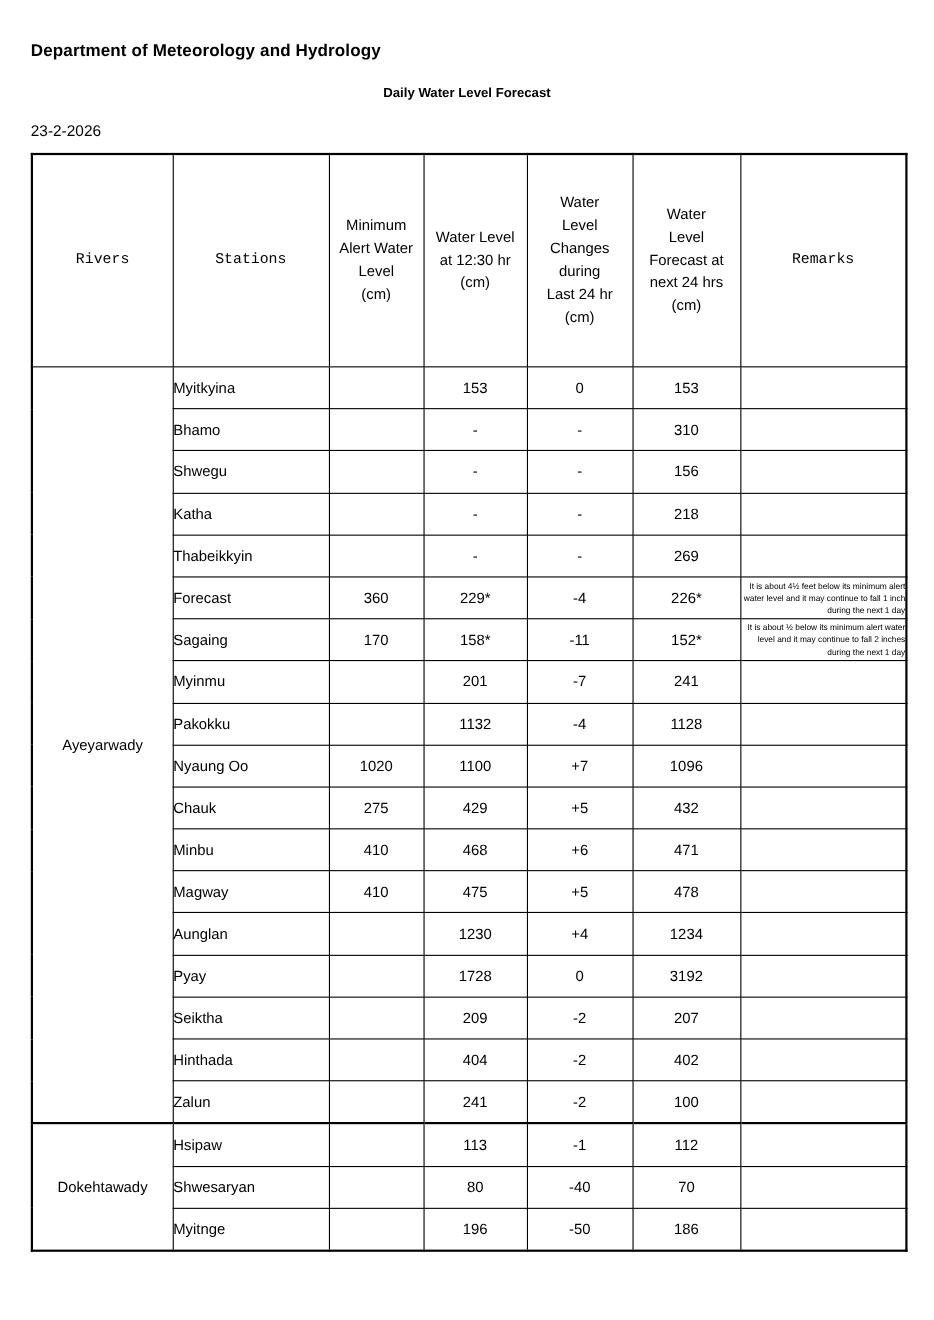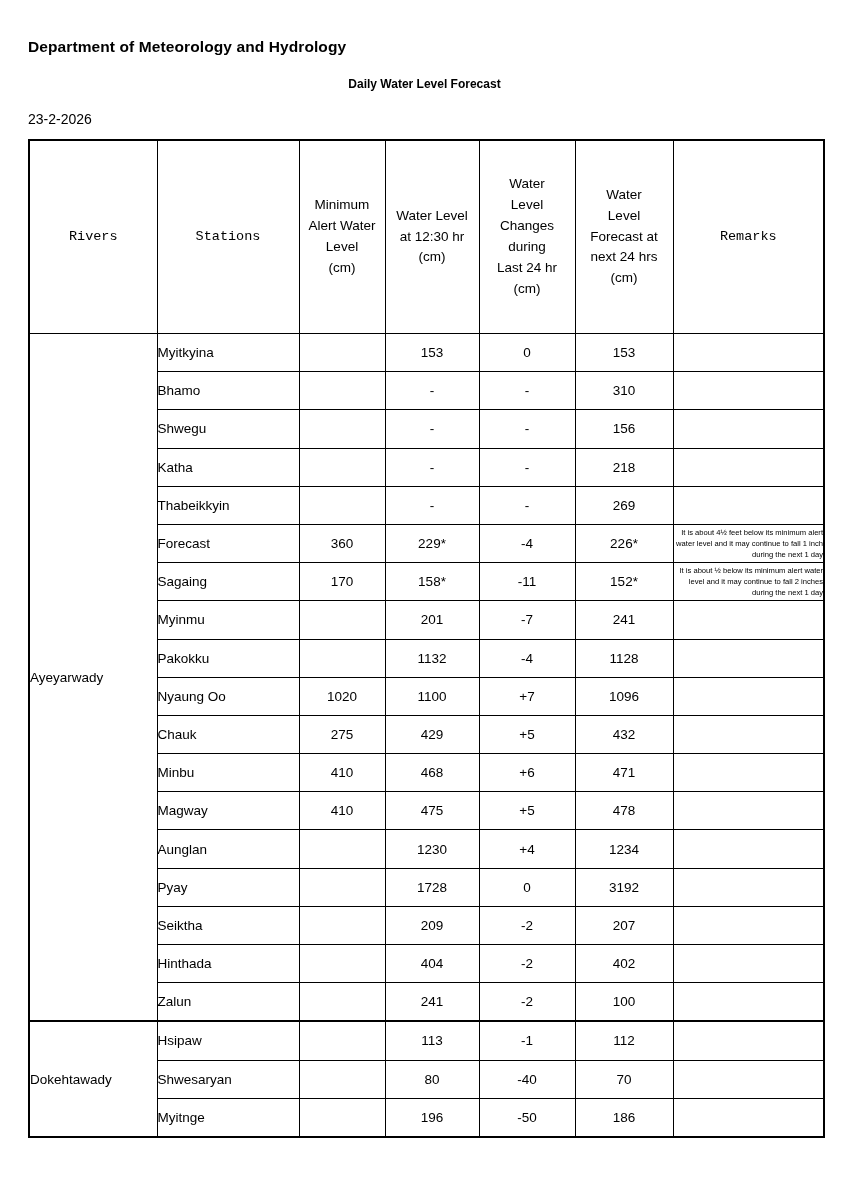--- a/index.html
+++ b/index.html
@@ -73,20 +73,21 @@
   thead td.h-remarks {
     vertical-align: middle;
     font-family: Liberation Mono, monospace;
   }
 
   tbody td {
     height: 37.2px;
     font-size: 13.5px;
   }
   td.river-cell {
+    text-align: center;
     font-size: 13.5px;
     vertical-align: middle;
   }
   td.station-cell {
     text-align: left;
     padding-left: 9px;
     font-size: 13.5px;
     margin-left: 45px;
   }
   td.num {

